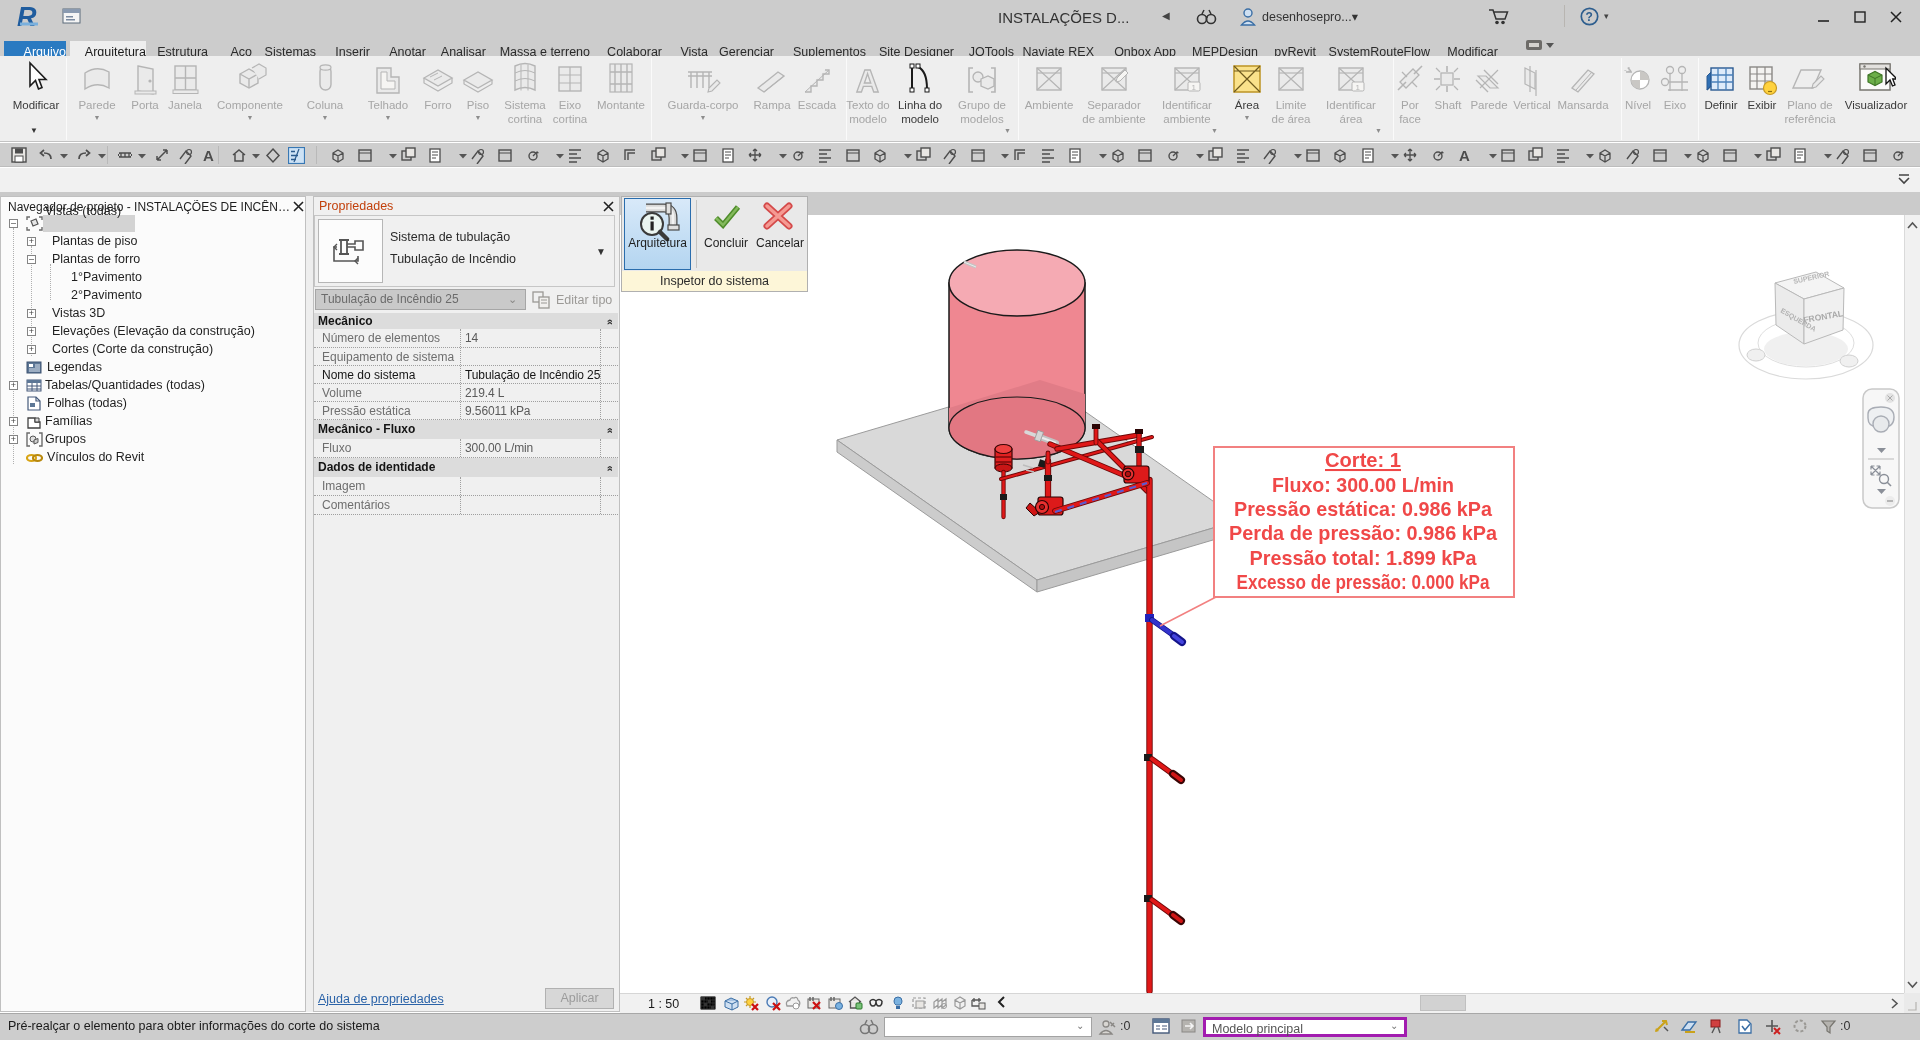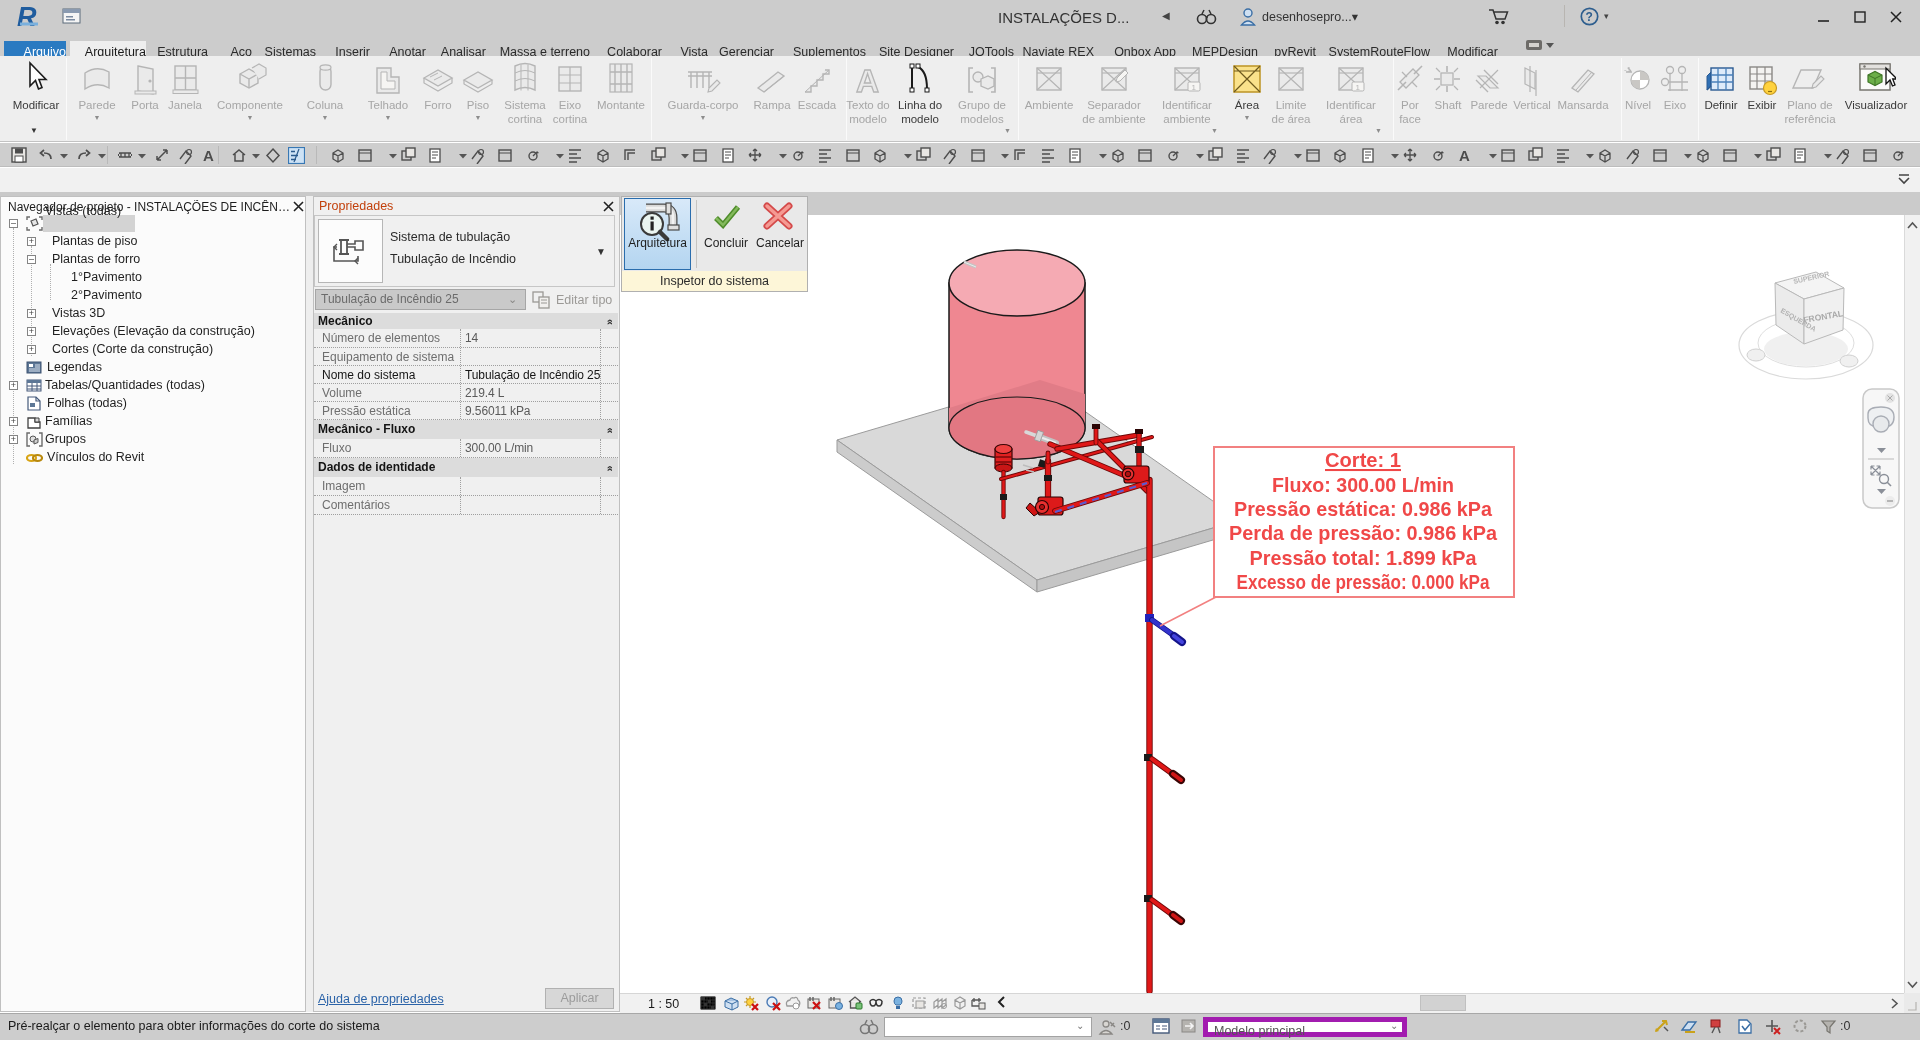--- a/index.html
+++ b/index.html
@@ -1136,21 +1136,21 @@
 <div class="abs" style="left:1120px;top:1019px;font-size:12.5px;color:#333">:0</div>
 <svg class="abs" style="left:1152px;top:1018px" width="20" height="18">
     <rect x="1" y="1" width="16" height="14" fill="#fff" stroke="#44597a" stroke-width="1.4"></rect>
     <rect x="1" y="1" width="16" height="4" fill="#5d7796"></rect>
     <path d="M4 8 h4 M4 11 h4 M10 8 h5 M10 11 h5" stroke="#44597a" stroke-width="1.2"></path>
   </svg>
 <svg class="abs" style="left:1180px;top:1018px" width="20" height="18">
     <rect x="2" y="2" width="13" height="12" fill="#b5b3af" stroke="#8a8885"></rect>
     <path d="M5 8 h8 M10 5 l3 3 -3 3" fill="none" stroke="#f5f5f5" stroke-width="1.6"></path>
   </svg>
-<div class="abs" style="left:1203px;top:1017px;width:204px;height:20px;background:#fff;border:5px solid #a21caf;font-size:12.5px;color:#555;line-height:18px;padding-left:6px">Modelo principal</div>
+<div class="abs" style="left:1203px;top:1017px;width:204px;height:20px;background:#fff;border:3px solid #a21caf;font-size:12.5px;color:#555;line-height:18px;padding-left:6px">Modelo principal</div>
 <div class="abs" style="left:1390px;top:1020px;font-size:10px;color:#777">⌄</div>
 <svg class="abs" style="left:1652px;top:1018px" width="20" height="17">
     <path d="M4 13 L13 4 M10 3 l4 0 1 4" fill="none" stroke="#caa21a" stroke-width="2"></path>
     <path d="M3 14 l4 -1 -3 -3 z" fill="#caa21a"></path>
     <path d="M12 9 l4 4" stroke="#555" stroke-width="1.4"></path>
   </svg>
 <svg class="abs" style="left:1680px;top:1018px" width="20" height="17">
     <path d="M2 12 l6 -8 8 0 -6 8 z" fill="#cfe0f2" stroke="#3a6ea5" stroke-width="1.3"></path>
     <path d="M5 14 h10" stroke="#caa21a" stroke-width="2"></path>
   </svg>

